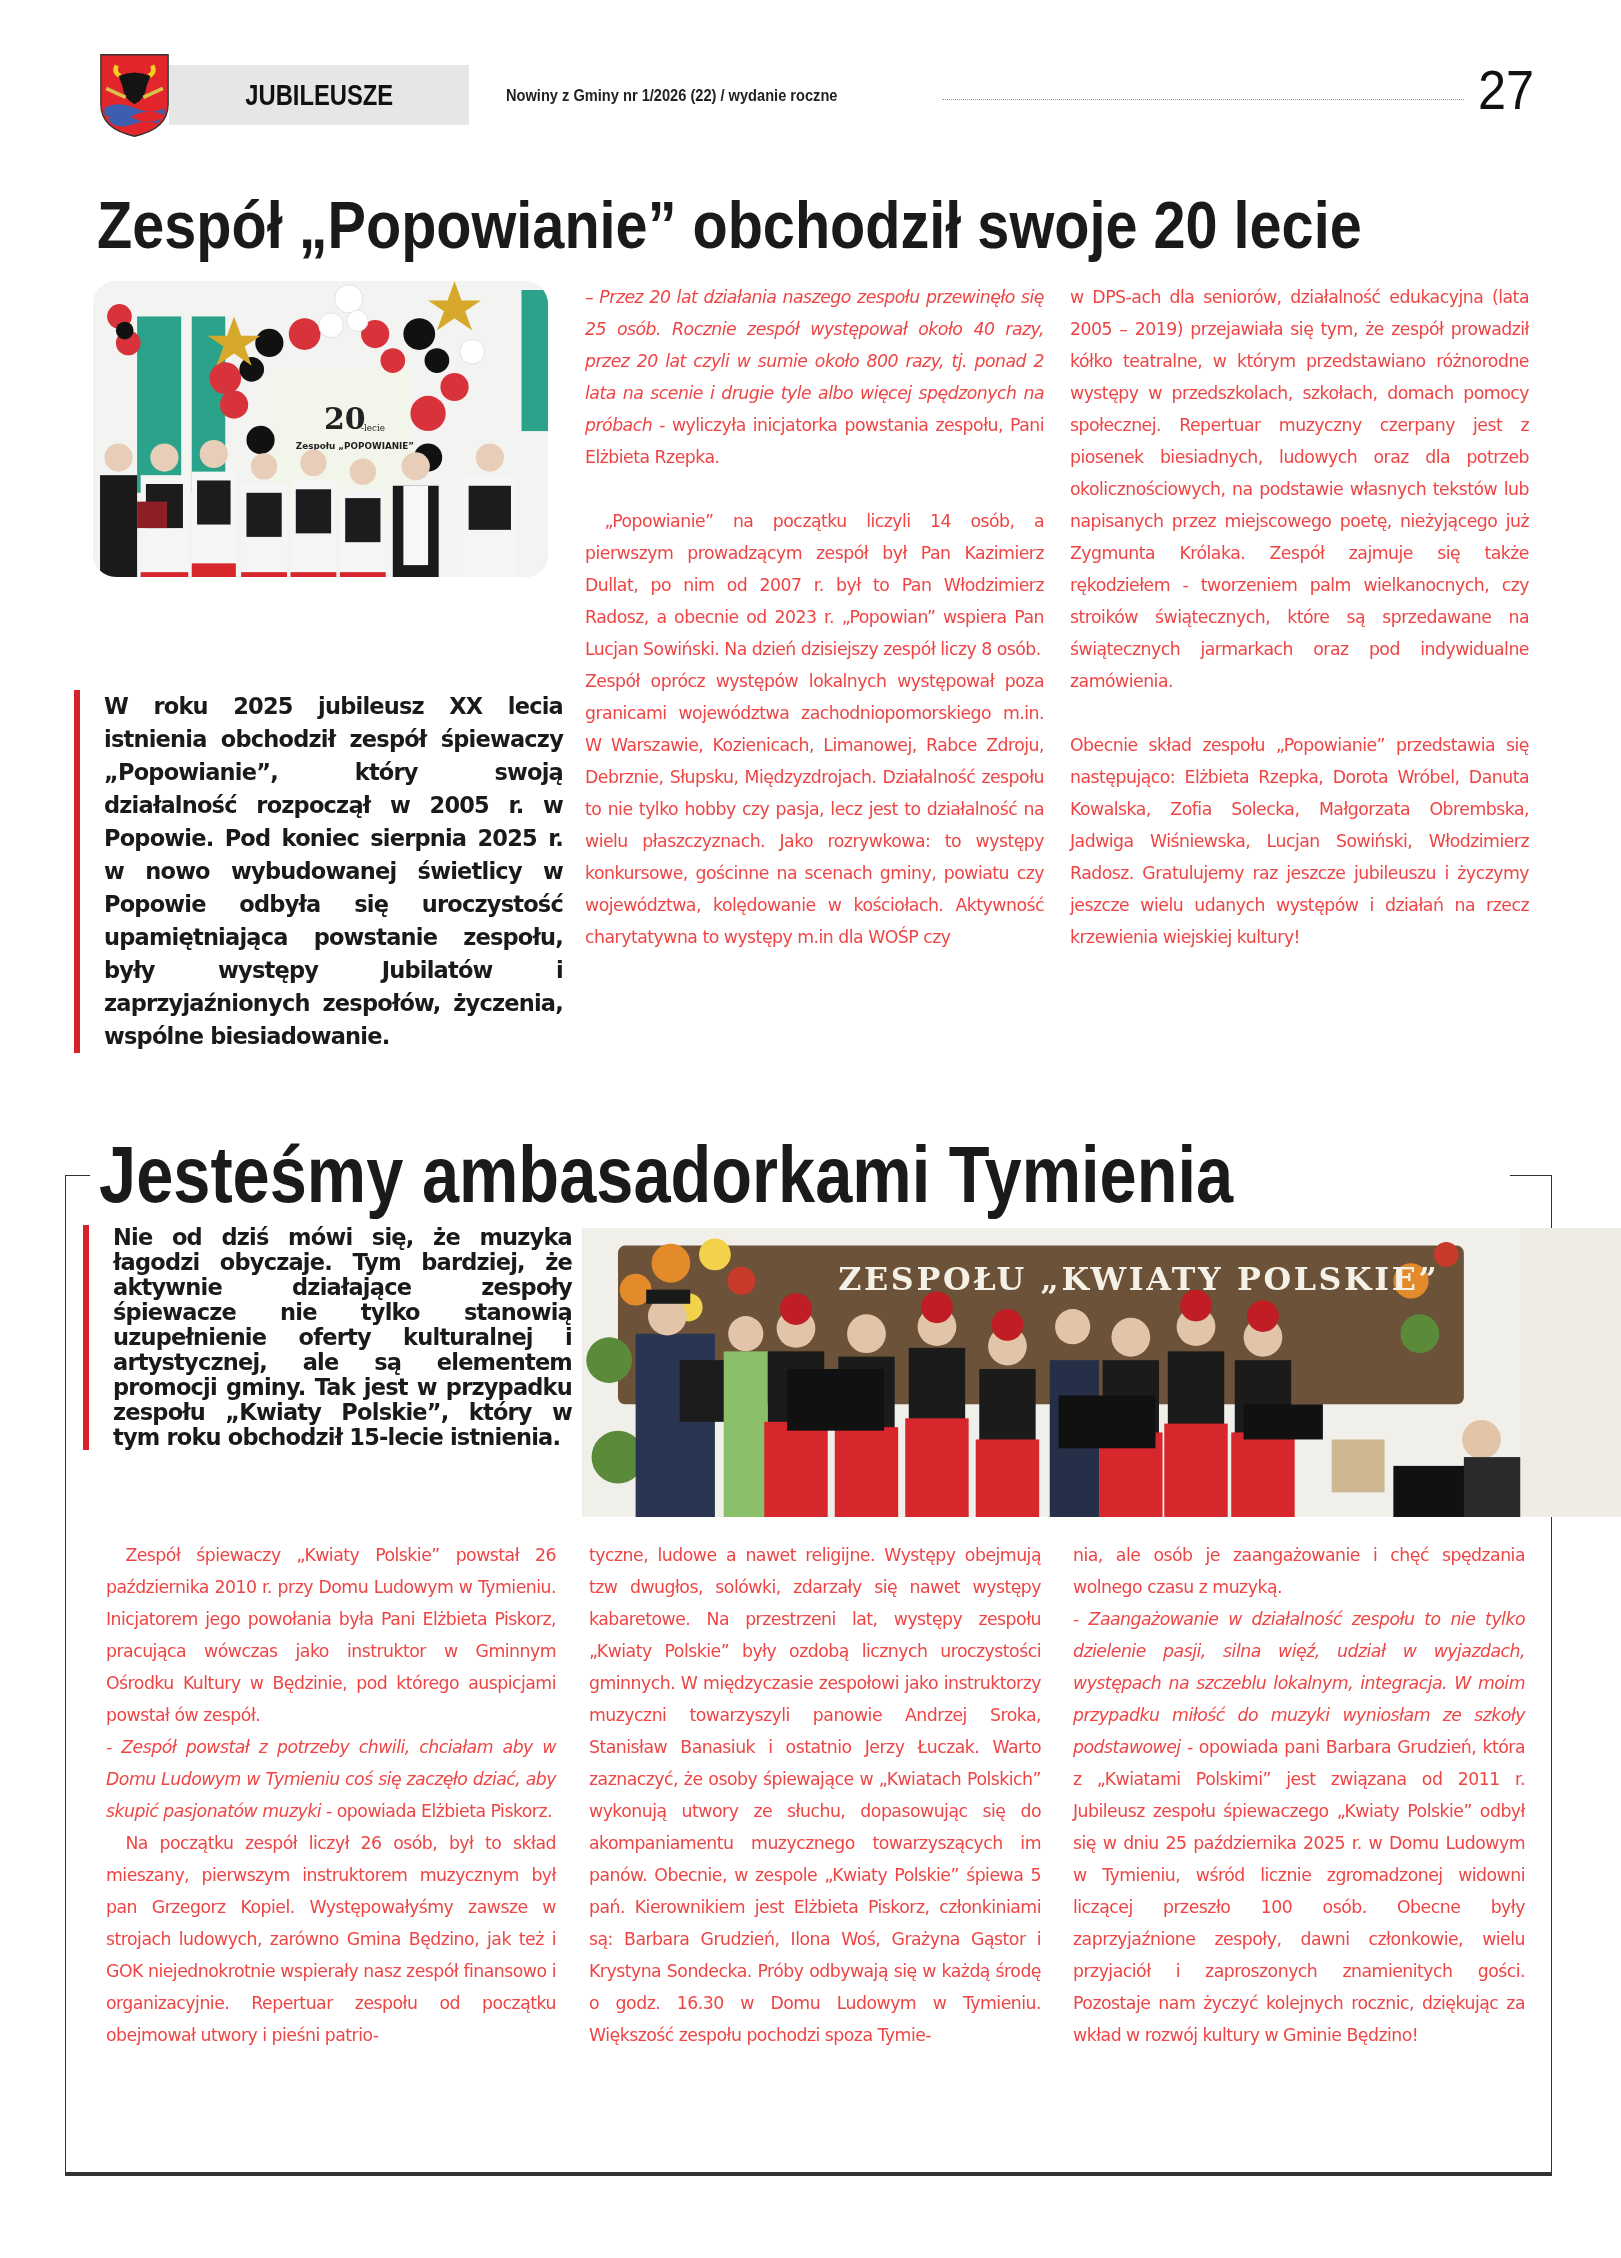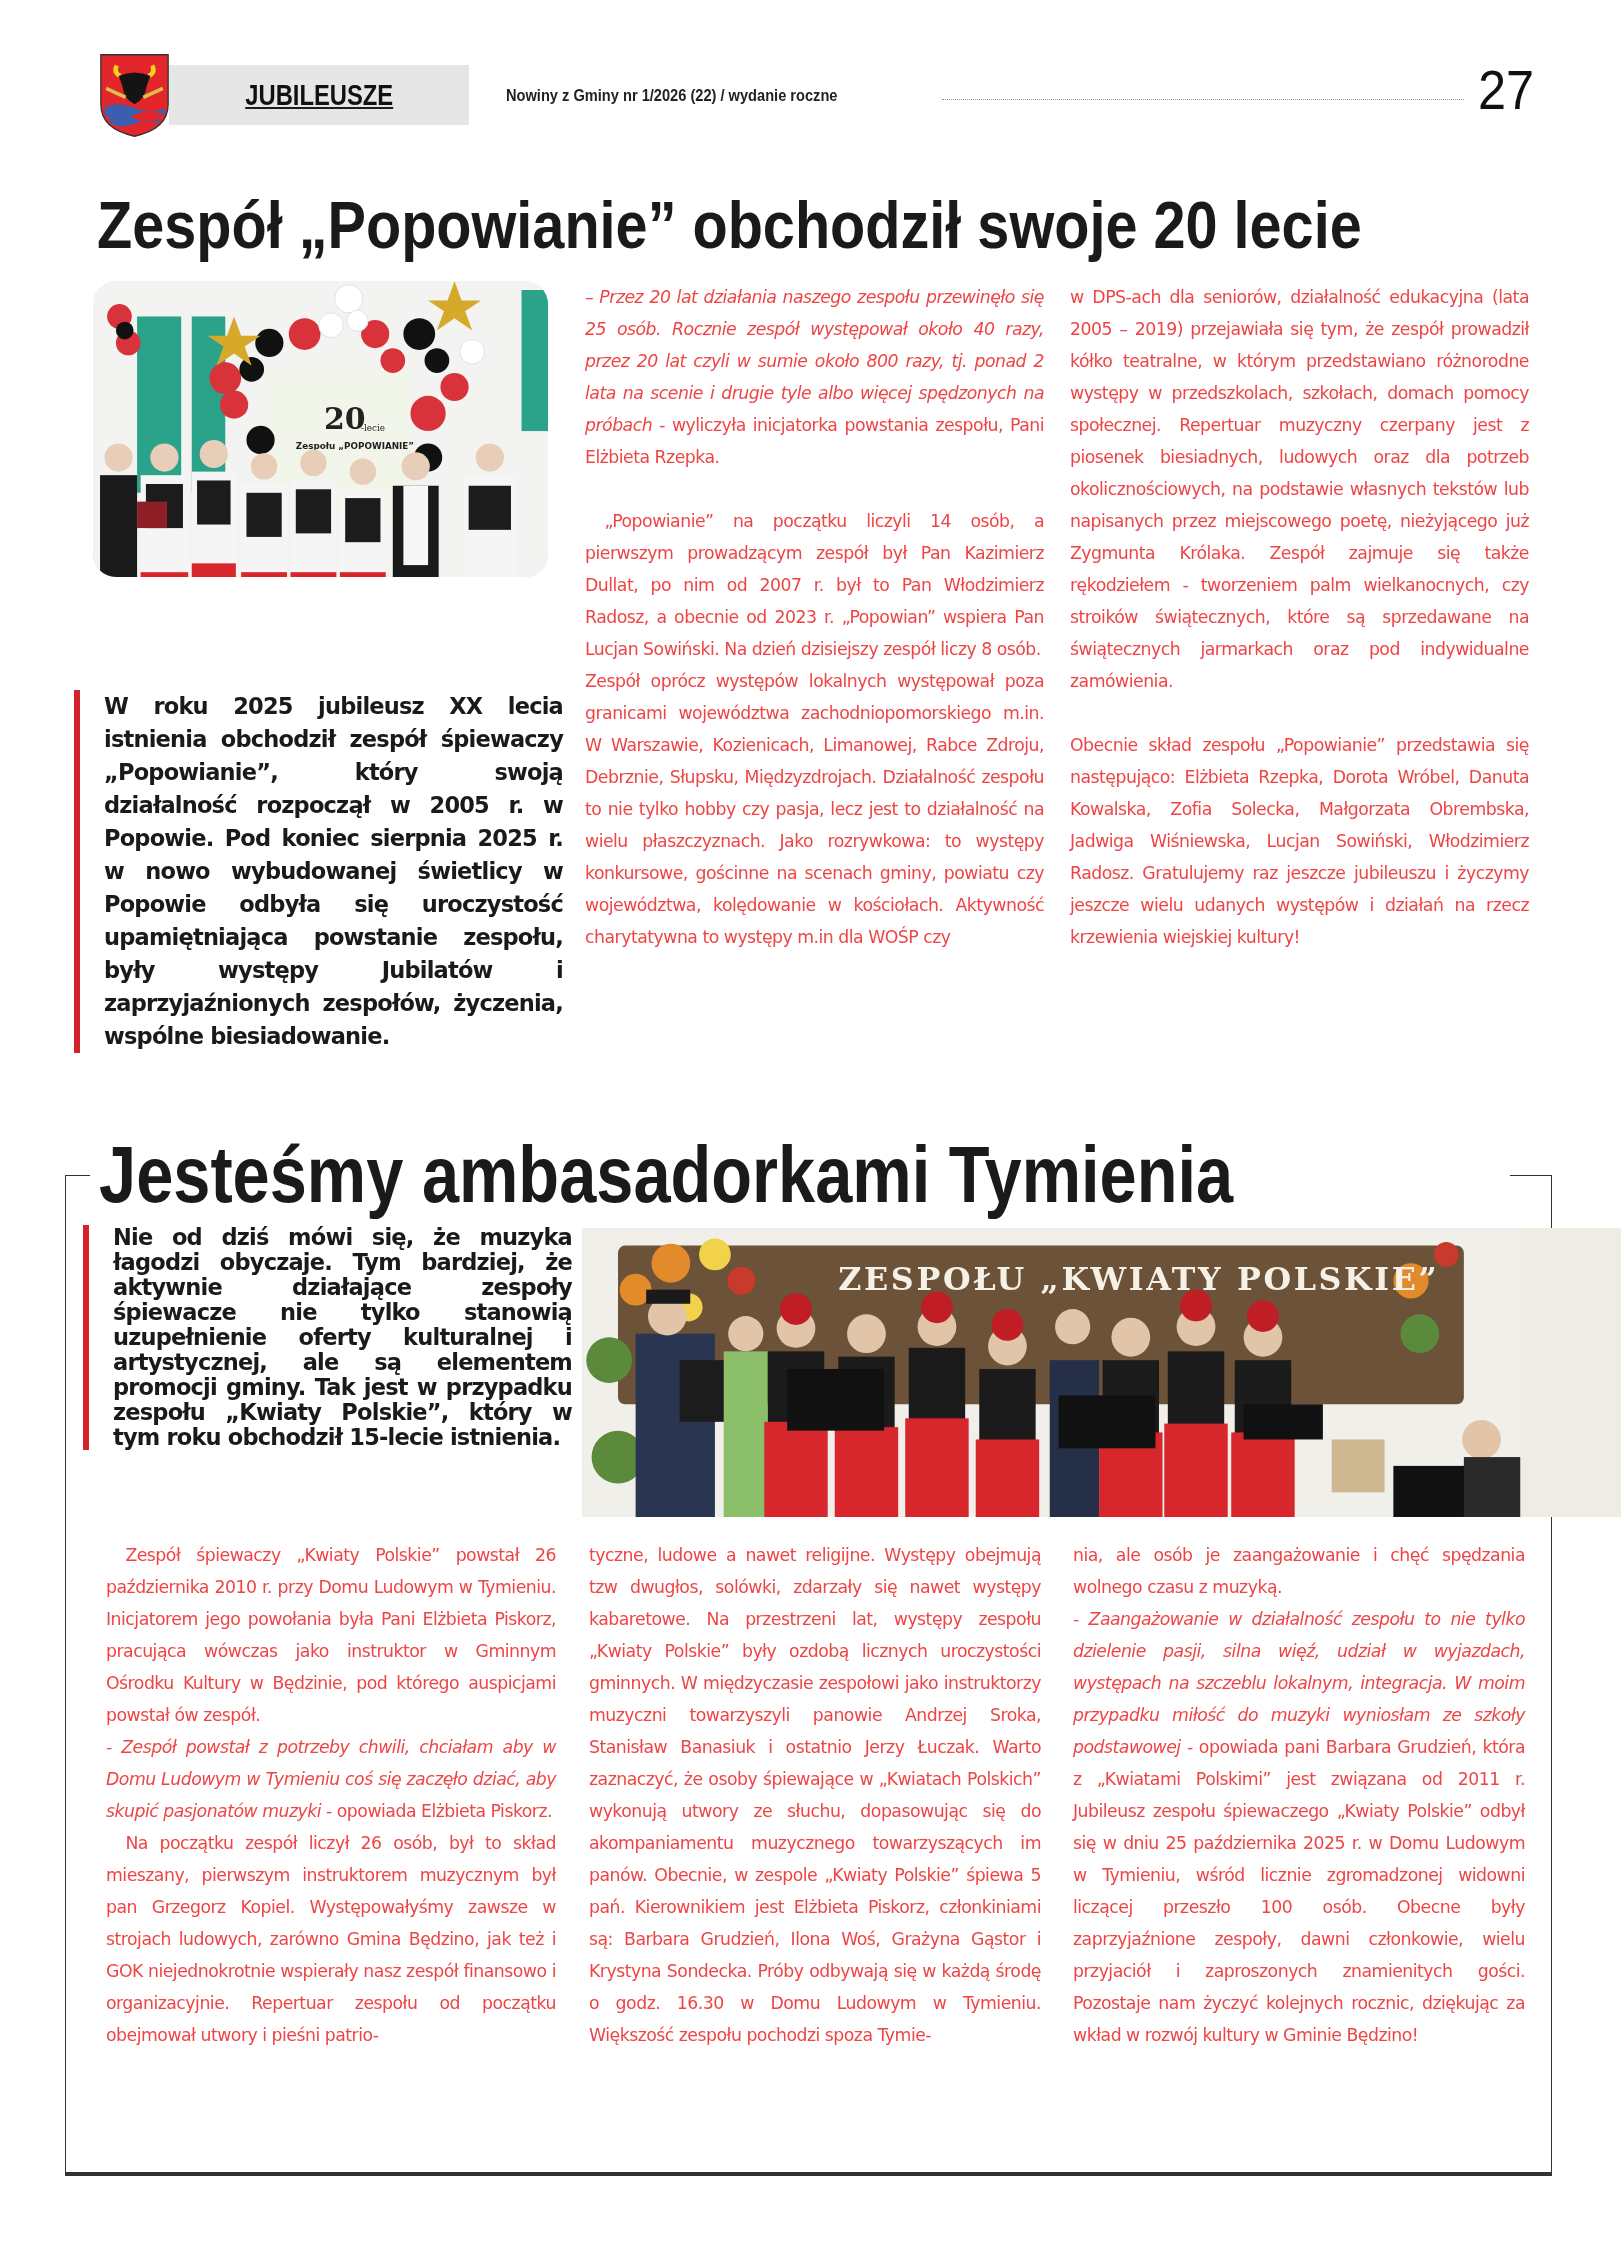--- a/index.html
+++ b/index.html
@@ -2,21 +2,21 @@
 <html style="font-size:14px"><head>
 <meta charset="utf-8">
 <style>
   html, body { margin: 0; padding: 0; background: #ffffff; }
   body { width: 1622px; height: 2258px; position: relative; overflow: hidden;
          font-family: "DejaVu Sans", sans-serif; color: #1c1c1c; }
 
   
   .crest { position: absolute; left: 99px; top: 53px; width: 71px; height: 85px; }
   .section-tag { position: absolute; left: 169px; top: 65px; width: 300px; height: 60px;
-                 background: #e6e6e6; display: flex; align-items: center; justify-content: center; text-decoration: underline; }
+                 background: #e6e6e6; display: flex; align-items: center; justify-content: center; }
   .section-tag span { font-family: "Liberation Sans", sans-serif; font-weight: bold; font-size: 29px;
                       letter-spacing: 0px; transform: scaleX(0.82); display: inline-block; color: #111; }
   .issue-line { position: absolute; left: 506px; top: 86px; font-family: "Liberation Sans", sans-serif;
                 font-weight: bold; font-size: 17px; color: #222; transform: scaleX(0.86); transform-origin: left center;
                 white-space: nowrap; }
   .dots { position: absolute; left: 942px; top: 99px; width: 522px; border-top: 1.8px dotted #9a9a9a; }
   .page-num { position: absolute; left: 1478px; top: 62px; font-family: "Liberation Sans", sans-serif;
               font-size: 56px; color: #111; transform: scaleX(0.9); transform-origin: left center; line-height: 1; }
 
   

